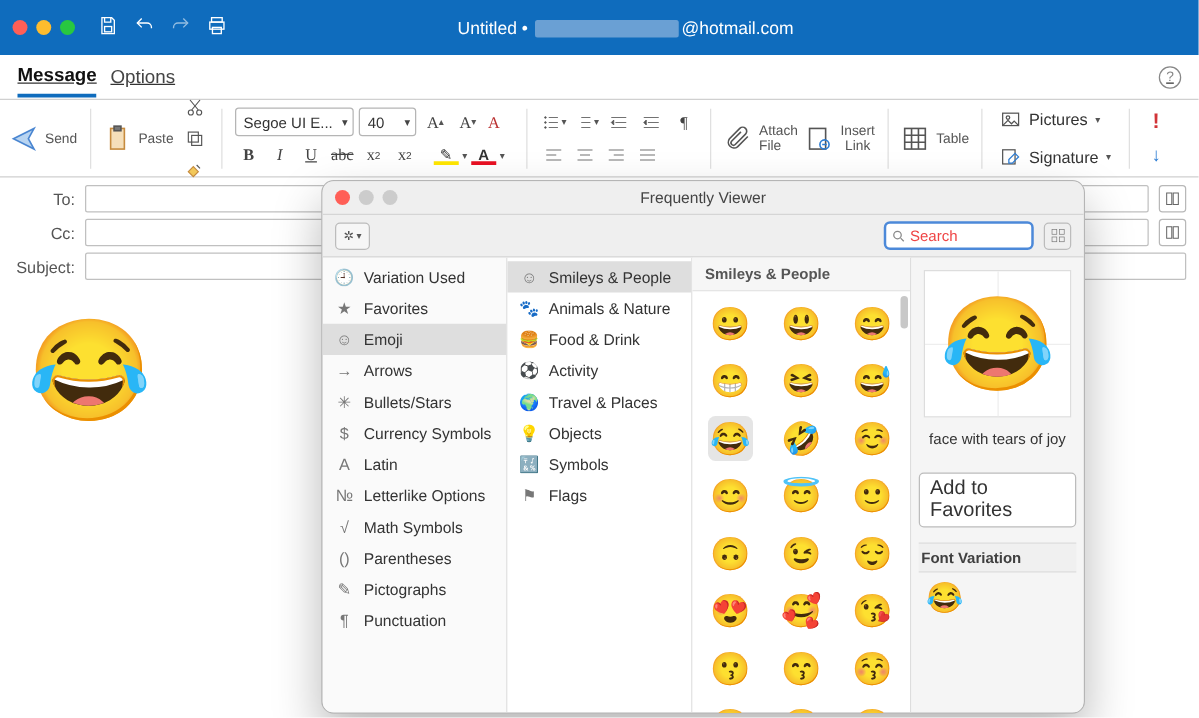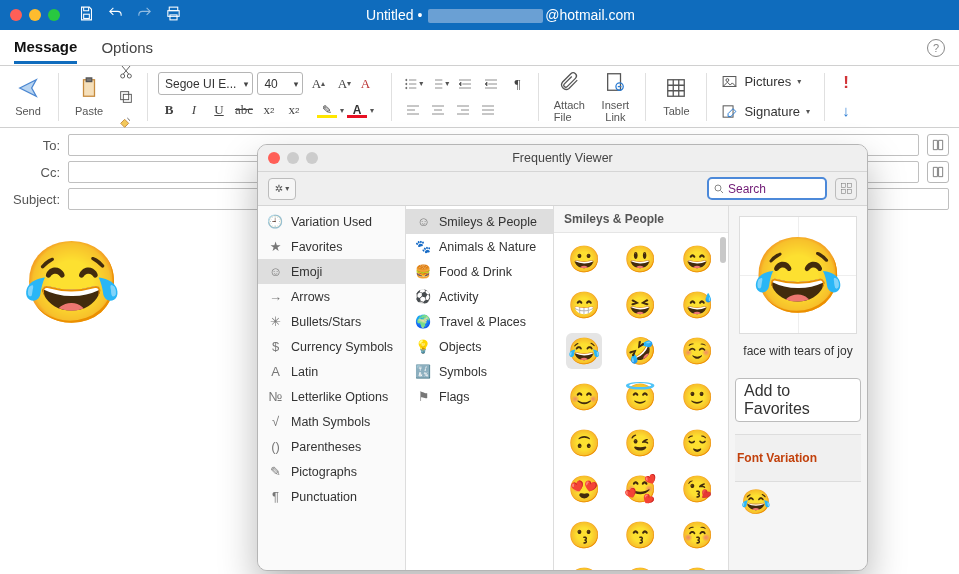--- a/index.html
+++ b/index.html
@@ -1,36 +1,36 @@
 <!DOCTYPE html>
 <html><head>
 <meta charset="utf-8">
 <style>
   *{box-sizing:border-box;margin:0;padding:0;font-family:-apple-system,BlinkMacSystemFont,"Segoe UI",sans-serif;}
   body{width:959px;height:574px;background:#fff;overflow:hidden;font-size:13px;color:#333;position:relative;}
   
-  .titlebar{height:30px;background:#0f6cbd;display:flex;align-items:center;padding:0 10px;color:#fff;}
+  .titlebar{height:44px;background:#0f6cbd;display:flex;align-items:center;padding:0 10px;color:#fff;}
   .traffic{display:flex;gap:7px;margin-right:18px;}
   .dot{width:12px;height:12px;border-radius:50%;}
   .dot.red{background:#ff5f57;}
   .dot.yellow{background:#febc2e;}
   .dot.green{background:#28c840;}
   .tb-icons{display:flex;gap:12px;color:#fff;font-size:15px;}
   .tb-icon svg{width:17px;height:17px;stroke:#fff;fill:none;stroke-width:1.5;}
   .title{flex:1;text-align:center;font-size:14px;}
   .title .mask{display:inline-block;width:115px;height:14px;background:#6aa0d4;border-radius:2px;vertical-align:middle;margin:0 2px;}
   
-  .tabs{height:36px;display:flex;align-items:center;padding:0 14px;border-bottom:1px solid #d0d0d0;gap:24px;}
+  .tabs{height:36px;display:flex;align-items:center;padding:0 14px;border-bottom:1px solid #d0d0d0;gap:11px;text-decoration:underline;}
   .tab{font-size:15px;color:#444;padding:6px 0;}
   .tab.active{font-weight:600;color:#111;border-bottom:3px solid #0f6cbd;}
   .help{margin-left:auto;width:18px;height:18px;border:1.3px solid #888;border-radius:50%;display:flex;align-items:center;justify-content:center;font-size:11px;color:#888;}
   
   .ribbon{height:62px;display:flex;align-items:center;padding:4px 8px;border-bottom:1px solid #d0d0d0;gap:6px;}
   .sep{width:1px;height:48px;background:#e0e0e0;margin:0 4px;}
-  .rbtn{display:flex;flex-direction:column;align-items:center;justify-content:center;gap:6px;min-width:40px;height:52px;color:#555;font-size:11px;border-radius:4px;}
+  .rbtn{display:flex;align-items:center;justify-content:center;gap:6px;min-width:40px;height:52px;color:#555;font-size:11px;border-radius:4px;}
   .rbtn svg{width:22px;height:22px;stroke:#555;fill:none;stroke-width:1.4;}
   .btncol{display:flex;flex-direction:column;gap:3px;}
   .ibtn{width:22px;height:22px;display:flex;align-items:center;justify-content:center;border-radius:3px;}
   .ibtn svg{width:16px;height:16px;stroke:#555;fill:none;stroke-width:1.4;}
   .font-row{display:flex;align-items:center;gap:4px;}
   .font-select{border:1px solid #b5b5b5;border-radius:3px;height:23px;padding:0 16px 0 6px;min-width:86px;display:flex;align-items:center;position:relative;background:#fff;font-size:12px;}
   .font-select::after{content:"▾";position:absolute;right:4px;font-size:9px;color:#444;}
   .fmt-row{display:flex;align-items:center;gap:3px;margin-top:4px;}
   .fmtbtn{width:22px;height:22px;display:flex;align-items:center;justify-content:center;font-size:13px;color:#444;font-family:"Times New Roman",serif;}
   .colorbar{width:20px;height:3px;margin-top:-2px;}
@@ -45,21 +45,21 @@
   .bookbtn svg{width:14px;height:14px;stroke:#666;fill:none;stroke-width:1.4;}
   
   .mailbody{padding:22px;}
   .big-emoji{font-size:80px;line-height:1;}
   
   .charwin{position:absolute;left:257px;top:144px;width:611px;height:427px;border:1px solid #b5b5b5;border-radius:10px;background:#f0f0f0;box-shadow:0 18px 38px rgba(0,0,0,.28);display:flex;flex-direction:column;overflow:hidden;}
   .cv-title{height:27px;display:flex;align-items:center;justify-content:center;background:#efefef;border-bottom:1px solid #d5d5d5;color:#444;font-size:12.5px;position:relative;}
   .cv-traffic{position:absolute;left:10px;display:flex;gap:7px;}
   .cv-toolbar{height:34px;display:flex;align-items:center;padding:0 10px;background:#efefef;border-bottom:1px solid #d5d5d5;gap:8px;}
   .gear{width:28px;height:22px;border:1px solid #bcbcbc;border-radius:4px;display:flex;align-items:center;justify-content:center;gap:2px;background:#f6f6f6;font-size:10px;color:#555;}
-  .search{margin-left:auto;width:120px;height:23px;border:2.5px solid #4c89d9;border-radius:5px;display:flex;align-items:center;padding:0 4px;background:#fff;font-size:12px;color:#701a75;gap:3px;}
+  .search{margin-left:auto;width:120px;height:23px;border:2.5px solid #4c89d9;border-radius:5px;display:flex;align-items:center;padding:0 4px;background:#fff;font-size:12px;color:#ef4444;gap:3px;}
   .search svg{width:12px;height:12px;stroke:#888;fill:none;stroke-width:2;}
   .gridview{width:22px;height:22px;border:1px solid #bcbcbc;border-radius:4px;display:flex;align-items:center;justify-content:center;}
   .cv-body{flex:1;display:flex;overflow:hidden;}
   .cv-col1{width:148px;background:#fafafa;border-right:1px solid #ddd;overflow:auto;padding:3px 0;}
   .cv-col2{width:148px;background:#fff;border-right:1px solid #ddd;padding:3px 0;}
   .catitem{display:flex;align-items:center;gap:8px;padding:5px 10px;font-size:12.5px;color:#333;}
   .catitem.sel{background:#dedede;}
   .catitem .ic{width:15px;height:15px;color:#777;display:flex;align-items:center;justify-content:center;font-size:13px;}
   .cv-col3{flex:1;background:#fff;display:flex;flex-direction:column;border-right:1px solid #ddd;}
   .col3-head{padding:6px 10px;font-size:12px;font-weight:600;background:#f6f6f6;border-bottom:1px solid #e5e5e5;color:#555;}
@@ -68,21 +68,21 @@
   .ecell{width:36px;height:36px;display:flex;align-items:center;justify-content:center;font-size:26px;border-radius:6px;}
   .ecell.sel{background:#e5e5e5;}
   .vsb{position:absolute;right:2px;top:4px;width:6px;height:26px;background:#c8c8c8;border-radius:3px;}
   .cv-col4{width:138px;background:#f5f5f5;display:flex;flex-direction:column;align-items:center;padding:10px 6px;font-size:12px;}
   .preview{width:118px;height:118px;background:#fff;border:1px solid #ddd;display:flex;align-items:center;justify-content:center;font-size:74px;margin-bottom:10px;position:relative;}
   .preview::before,.preview::after{content:"";position:absolute;background:#eee;}
   .preview::before{left:50%;top:0;bottom:0;width:1px;}
   .preview::after{top:50%;left:0;right:0;height:1px;}
   .ename{text-align:center;font-size:12px;color:#333;margin-bottom:20px;}
   .favbtn{border:1px solid #bcbcbc;border-radius:4px;padding:3px 8px;font-size:16px;background:#fff;margin-bottom:12px;}
-  .fv-head{align-self:stretch;font-weight:600;font-size:12px;color:#c2410c;padding:16px 2px;border-top:1px solid #ddd;border-bottom:1px solid #ddd;background:#f0f0f0;}
+  .fv-head{align-self:stretch;font-weight:600;font-size:12px;color:#404040;padding:4px 2px;border-top:1px solid #ddd;border-bottom:1px solid #ddd;background:#f0f0f0;}
   .fv-body{align-self:stretch;padding:6px;font-size:24px;}
   .chev{font-size:8px;color:#555;}
 </style>
 </head>
 <body>
 
 <div class="titlebar">
   <div class="traffic">
     <div class="dot red"></div>
     <div class="dot yellow"></div>

